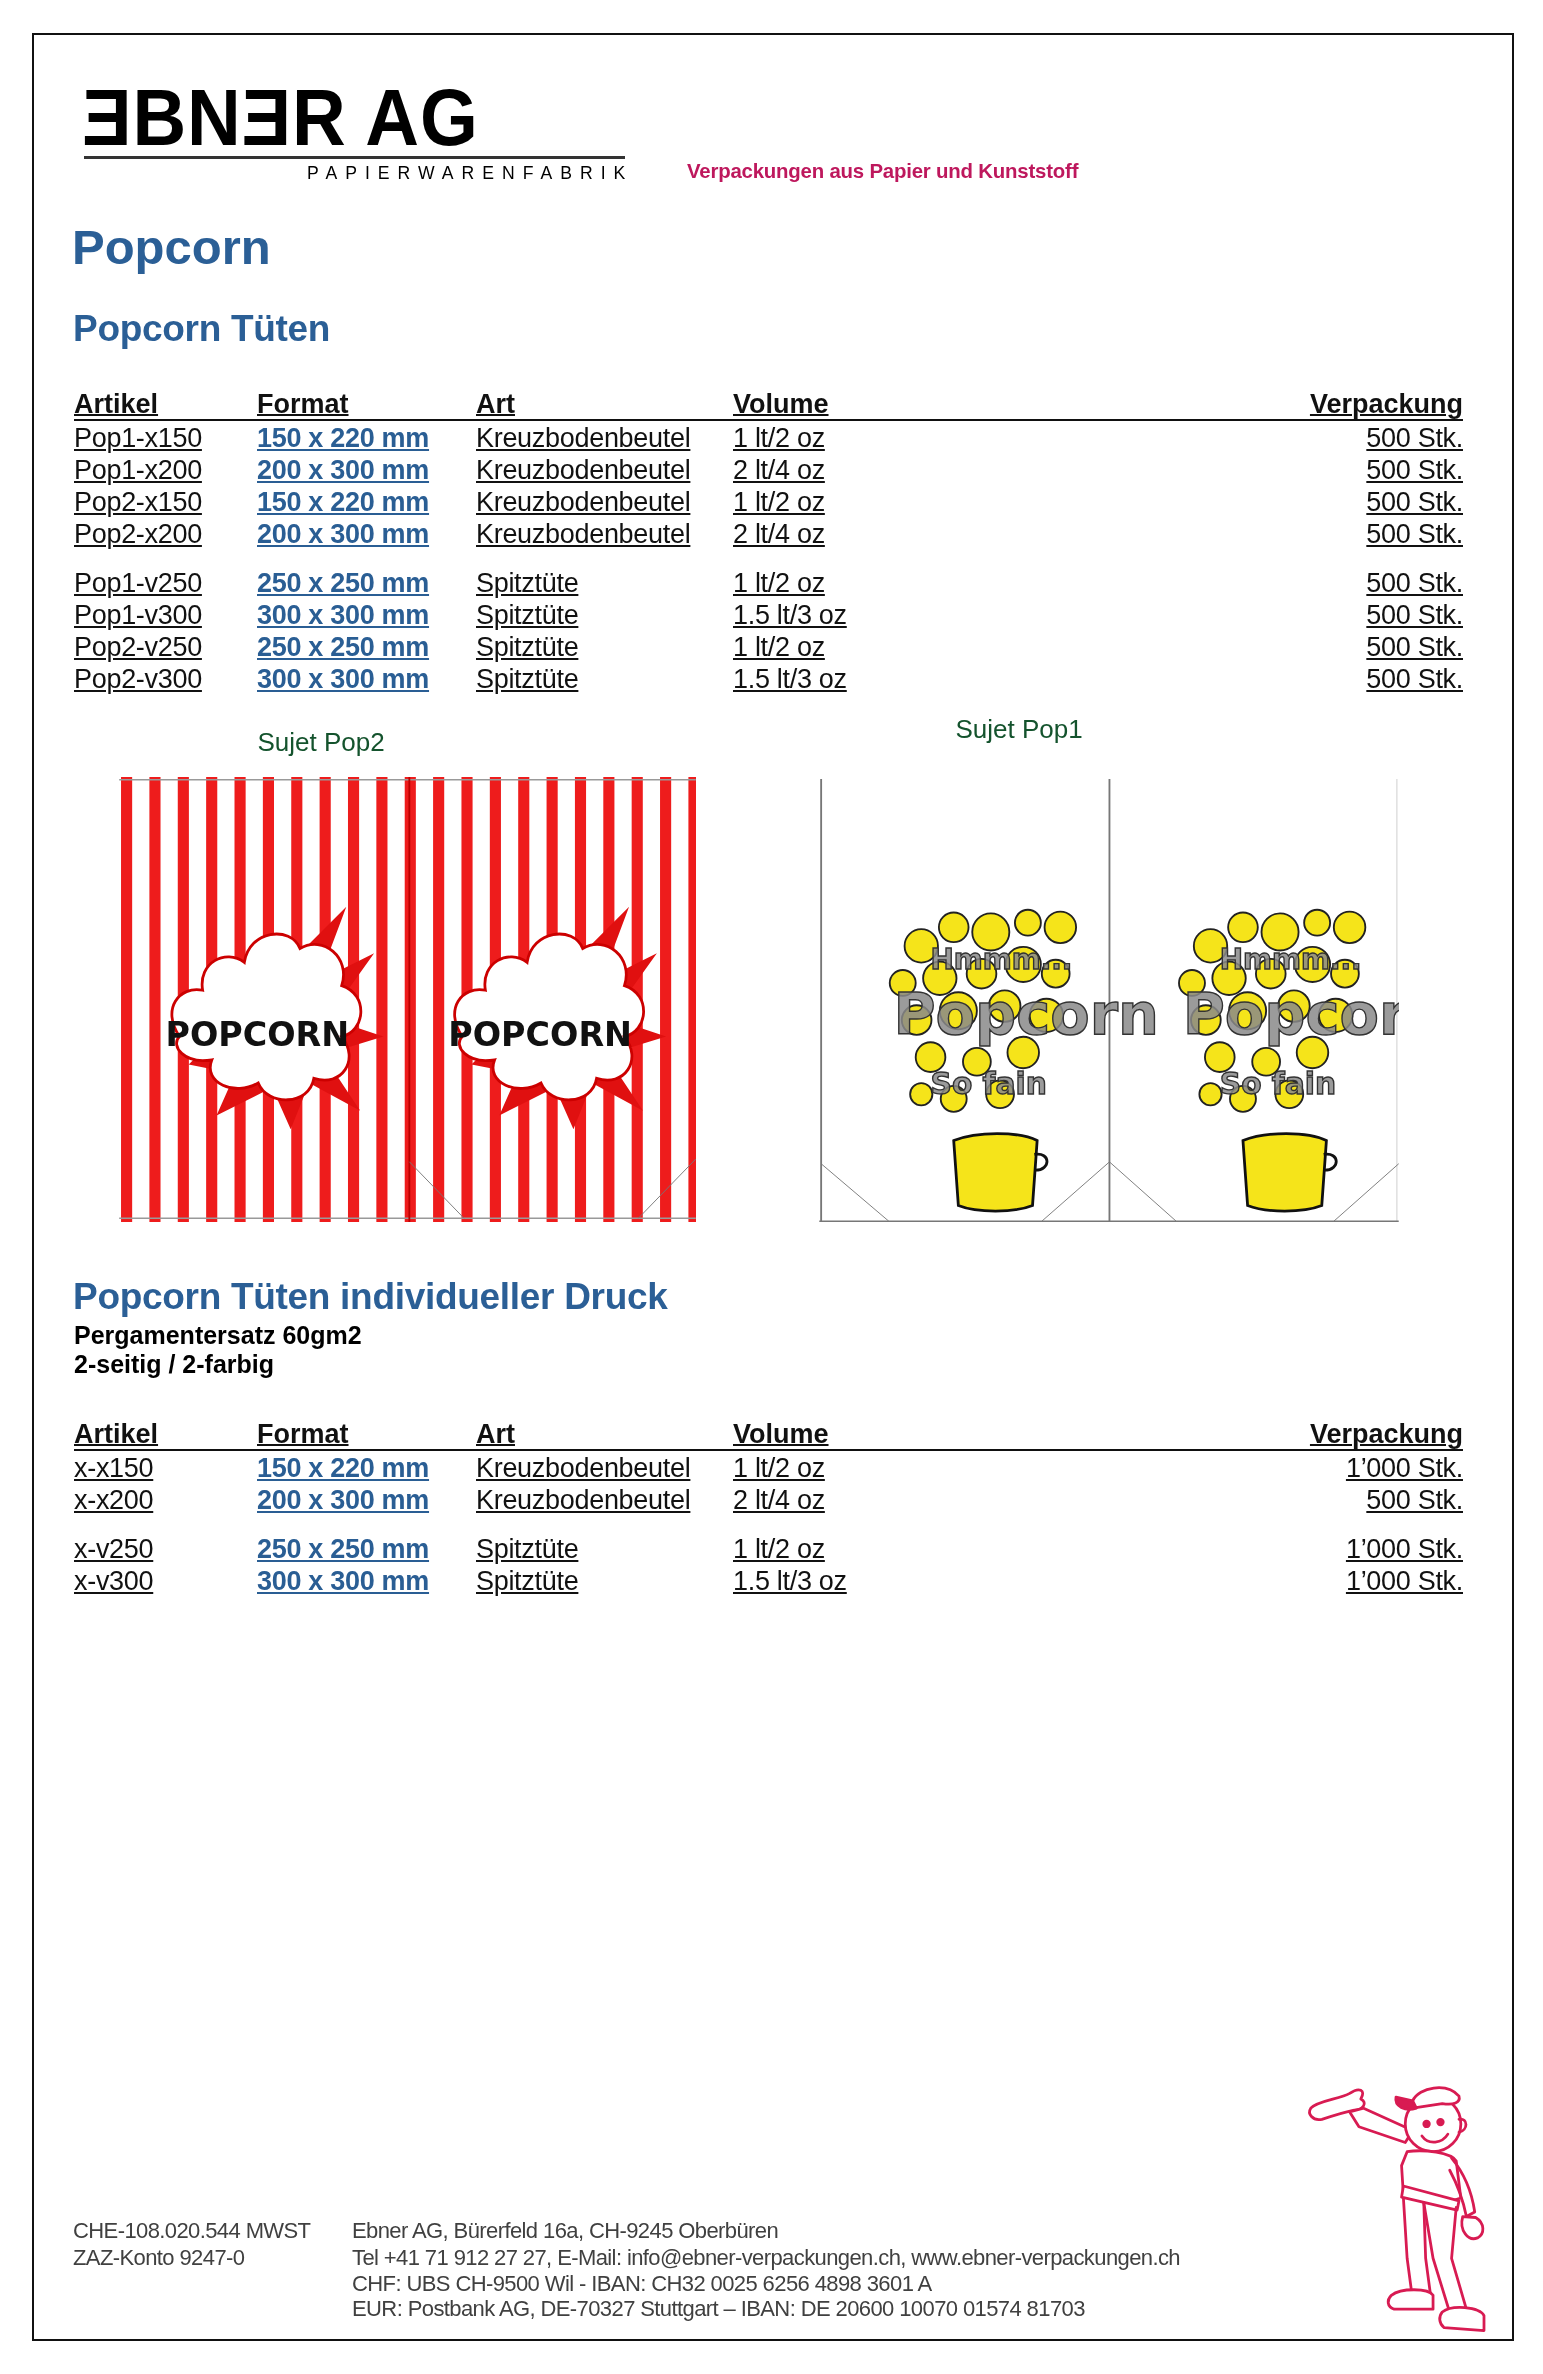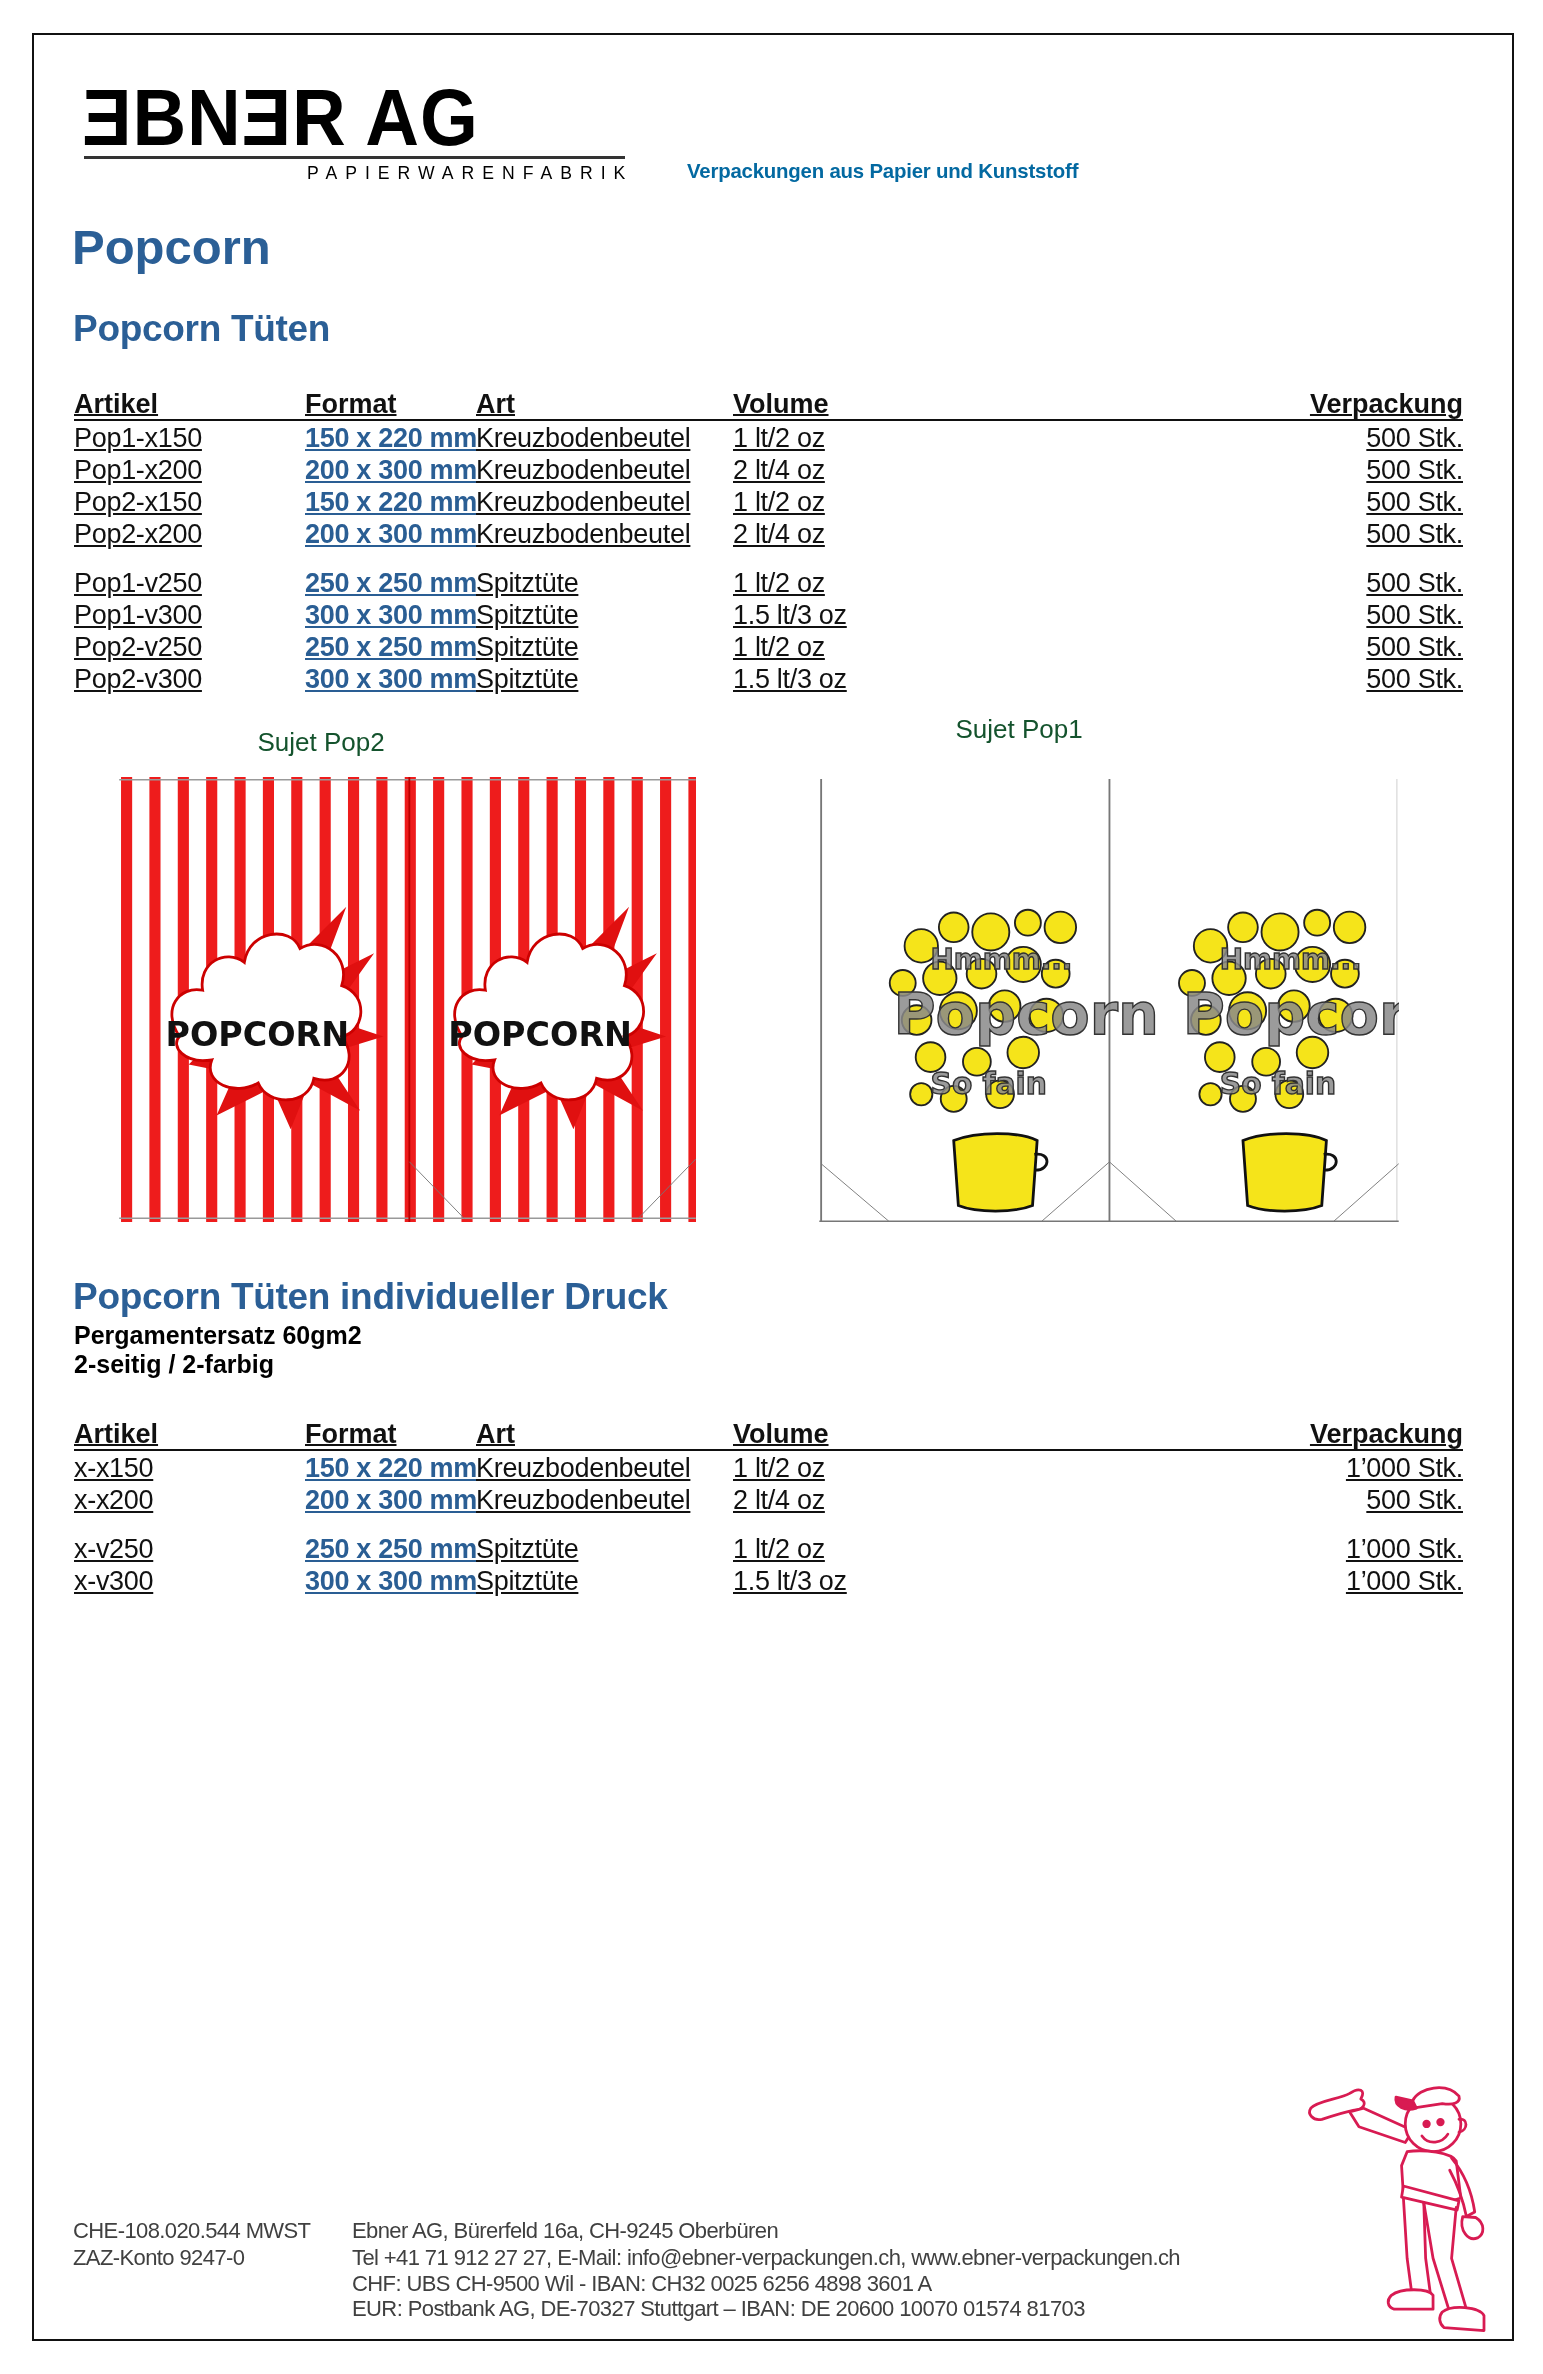--- a/index.html
+++ b/index.html
@@ -8,37 +8,37 @@
   .page-border { position: absolute; left: 32px; top: 33px; width: 1478px; height: 2304px;
                  border: 2.8px solid #111; box-sizing: content-box; }
   
   .logo-word { position: absolute; left: 82px; top: 78px; font-family: "Liberation Sans", sans-serif;
                font-weight: bold; font-size: 80px; line-height: 80px; letter-spacing: 0.9px;
                transform: scaleX(0.93); transform-origin: left top; color: #000; white-space: nowrap; }
   .logo-rule { position: absolute; left: 84px; top: 156px; width: 541px; height: 2.8px; background: #333; }
   .logo-sub { position: absolute; left: 307px; top: 163px; font-size: 17.6px; letter-spacing: 8px;
               color: #000; white-space: nowrap; }
   .tagline { position: absolute; left: 687px; top: 160px; font-size: 20.4px; font-weight: bold;
-             color: #0369a1; white-space: nowrap; letter-spacing: -0.2px; }
+             color: #be185d; white-space: nowrap; letter-spacing: -0.2px; }
   
   .h1 { position: absolute; left: 72px; top: 219px; font-size: 49px; font-weight: bold; color: #2b5f96;
         white-space: nowrap; }
   .h2 { position: absolute; left: 73px; top: 308px; font-size: 37px; font-weight: bold; color: #2b5f96;
         white-space: nowrap; letter-spacing: -0.3px; }
   .sub { position: absolute; left: 74px; font-size: 25px; font-weight: bold; color: #000; white-space: nowrap; }
   
   .tbl { position: absolute; left: 74px; width: 1389px; }
   .tbl-head { position: relative; height: 37px; border-bottom: 2.8px solid #111; }
   .tbl-head span { position: absolute; bottom: 0px; font-size: 27px; font-weight: bold; line-height: 30px;
                    text-decoration: underline; text-decoration-thickness: 1.9px; white-space: nowrap; }
   .row { position: relative; height: 32px; }
   .row span { position: absolute; top: 1.9px; font-size: 27px; line-height: 30px; white-space: nowrap;
               letter-spacing: -0.3px; text-decoration: underline; }
   .c-art { left: 0; }
-  .c-fmt { left: 183px; margin-left: 48px; }
+  .c-fmt { left: 183px; }
   .c-fmt.val { color: #2a5e94; font-weight: bold; }
   .c-typ { left: 402px; }
   .c-vol { left: 659px; }
   .c-pck { right: 0; }
   .gap { height: 16.7px; }
   
   .sujet-label { position: absolute; font-size: 26px; color: #14532d; white-space: nowrap; transform: translateX(-50%); }
   .bag-img { position: absolute; }
   
   .foot { position: absolute; font-size: 22px; color: #404040; white-space: nowrap; letter-spacing: -0.6px; line-height: 26px; }

